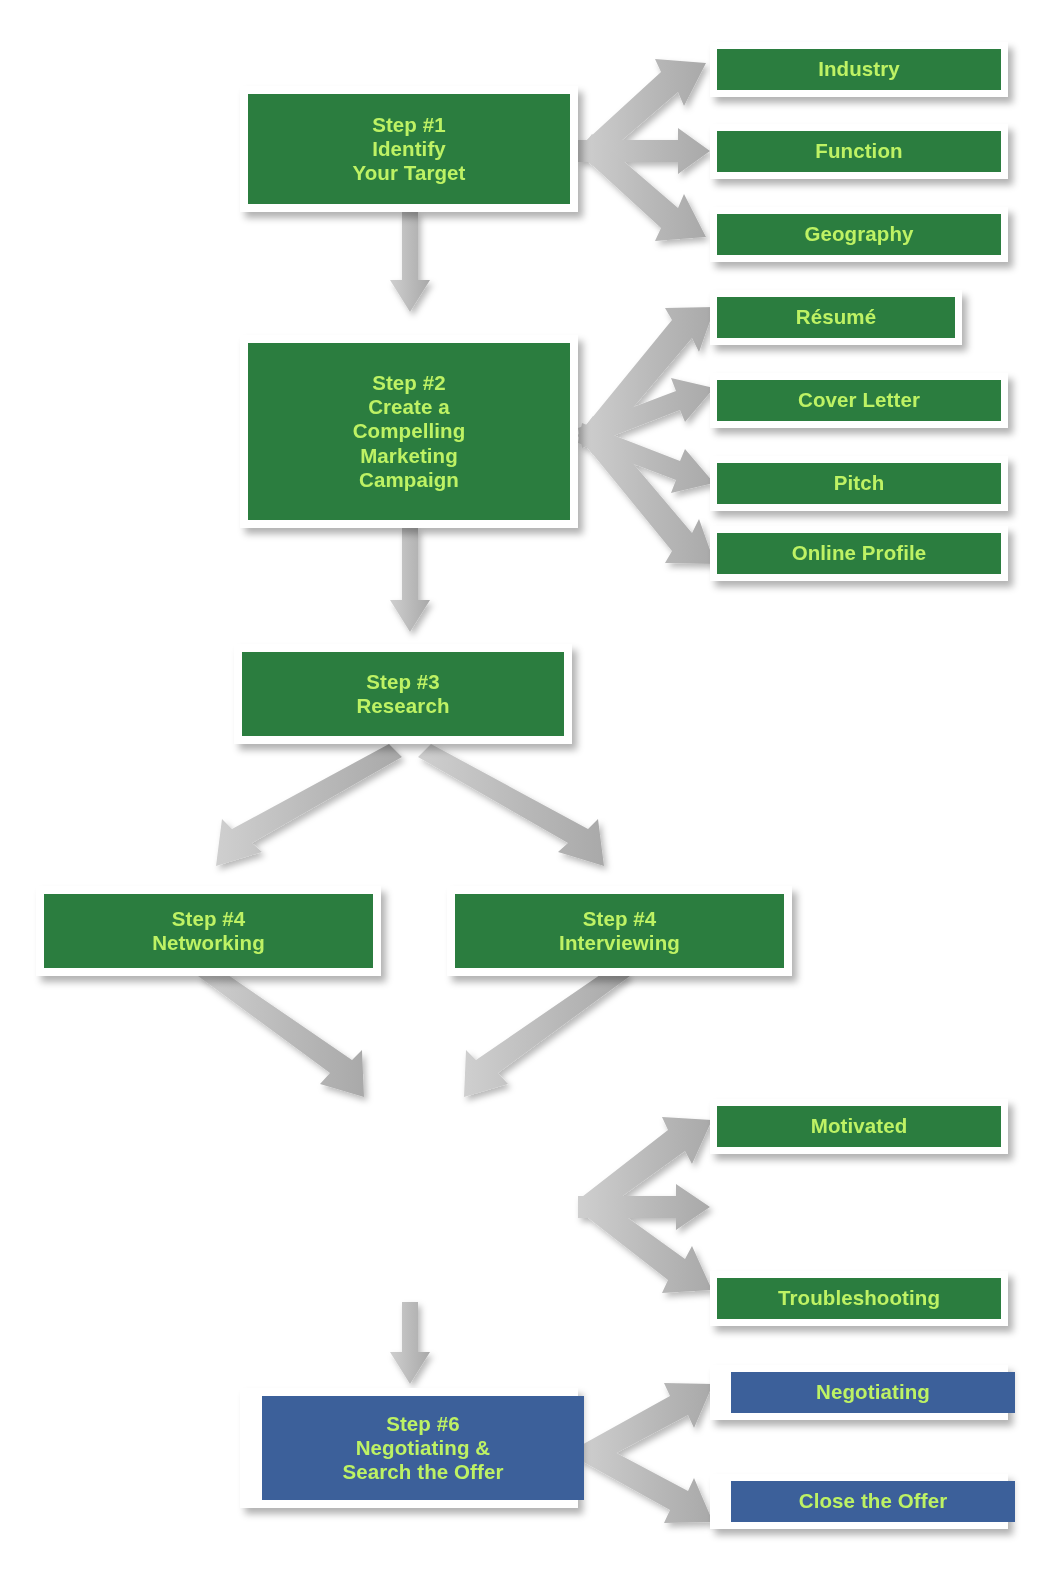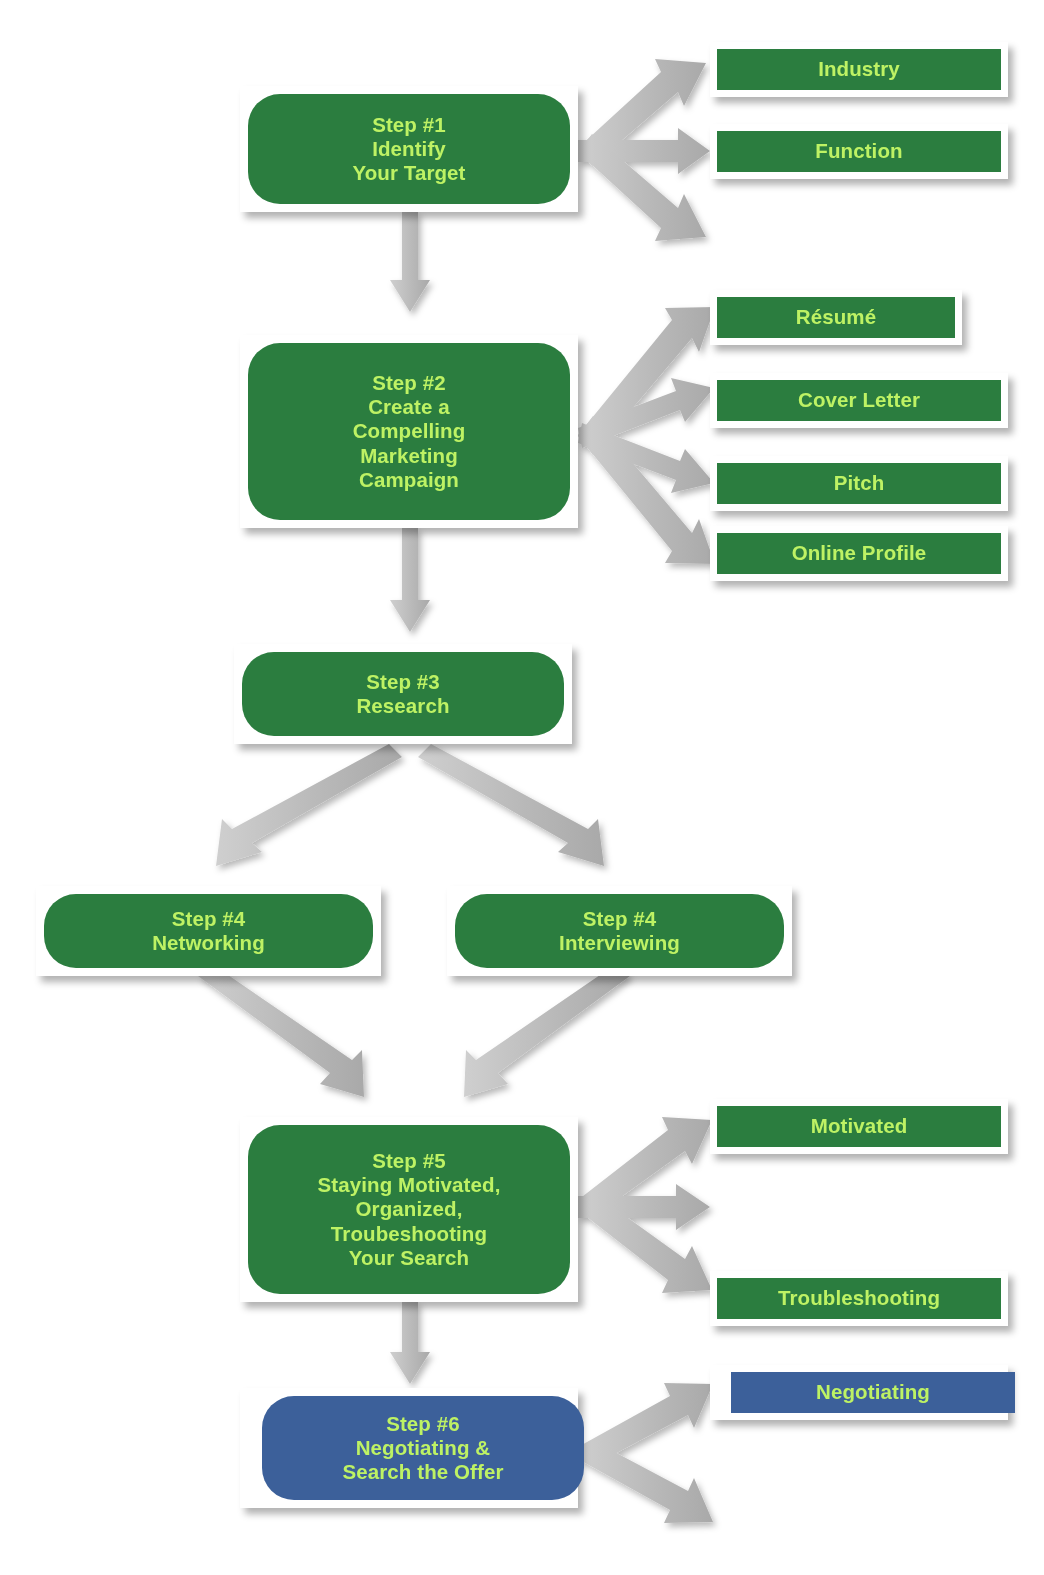--- a/index.html
+++ b/index.html
@@ -42,21 +42,21 @@
     justify-content: center;
     color: #bef264;
     font-weight: bold;
     text-align: center;
     line-height: 1.18;
     letter-spacing: 0.1px;
   }
   .green .fill { background: #2b7d3f; }
   .blue  .fill { background: #3c609a; margin-left: 14px; }
 
-  .step .fill { font-size: 20.5px; border-radius: 32px; }
+  .step .fill { font-size: 20.5px; }
   .leaf .fill { font-size: 20.5px; }
   .leaf { padding: 7px; }
 </style>
 </head>
 <body>
 
 <div id="canvas">
 
   <svg class="arrow-layer" viewBox="0 0 1044 1575">
     <defs>
@@ -154,50 +154,42 @@
 
   <div class="node green step" style="left:447px; top:886px; width:345px; height:90px;">
     <div class="fill">
       <span>
         <span>Step #4</span><br>
         <span>Interviewing</span>
       </span>
     </div>
   </div>
 
-  <div class="node green step" style="left:240px; top:1117px; width:338px; height:185px;">
-    <div class="fill">
-      <span>
-        <span>Step #5</span><br>
-        <span>Staying Motivated,</span><br>
-        <span>Organized,</span><br>
-        <span>Troubeshooting</span><br>
-        <span>Your Search</span>
-      </span>
-    </div>
-  </div>
 
   <div class="node blue step" style="left:240px; top:1388px; width:338px; height:120px;">
     <div class="fill">
       <span>
         <span>Step #6</span><br>
         <span>Negotiating &amp;</span><br>
         <span>Search the Offer</span>
       </span>
     </div>
   </div>
 
   <div class="node green leaf" style="left:710px; top:42px; width:298px; height:55px;">
     <div class="fill">Industry</div>
   </div>
 
   <div class="node green leaf" style="left:710px; top:124px; width:298px; height:55px;">
     <div class="fill">Function</div>
   </div>
 
+  <div class="node green leaf" style="left:710px; top:207px; width:298px; height:55px;">
+    <div class="fill">Geography</div>
+  </div>
 
   <div class="node green leaf" style="left:710px; top:290px; width:252px; height:55px;">
     <div class="fill">Résumé</div>
   </div>
 
   <div class="node green leaf" style="left:710px; top:373px; width:298px; height:55px;">
     <div class="fill">Cover Letter</div>
   </div>
 
   <div class="node green leaf" style="left:710px; top:456px; width:298px; height:55px;">
@@ -214,14 +206,17 @@
 
 
   <div class="node green leaf" style="left:710px; top:1271px; width:298px; height:55px;">
     <div class="fill">Troubleshooting</div>
   </div>
 
   <div class="node blue leaf" style="left:710px; top:1365px; width:298px; height:55px;">
     <div class="fill">Negotiating</div>
   </div>
 
+  <div class="node blue leaf" style="left:710px; top:1474px; width:298px; height:55px;">
+    <div class="fill">Close the Offer</div>
+  </div>
 
 </div>
 
 </body></html>

